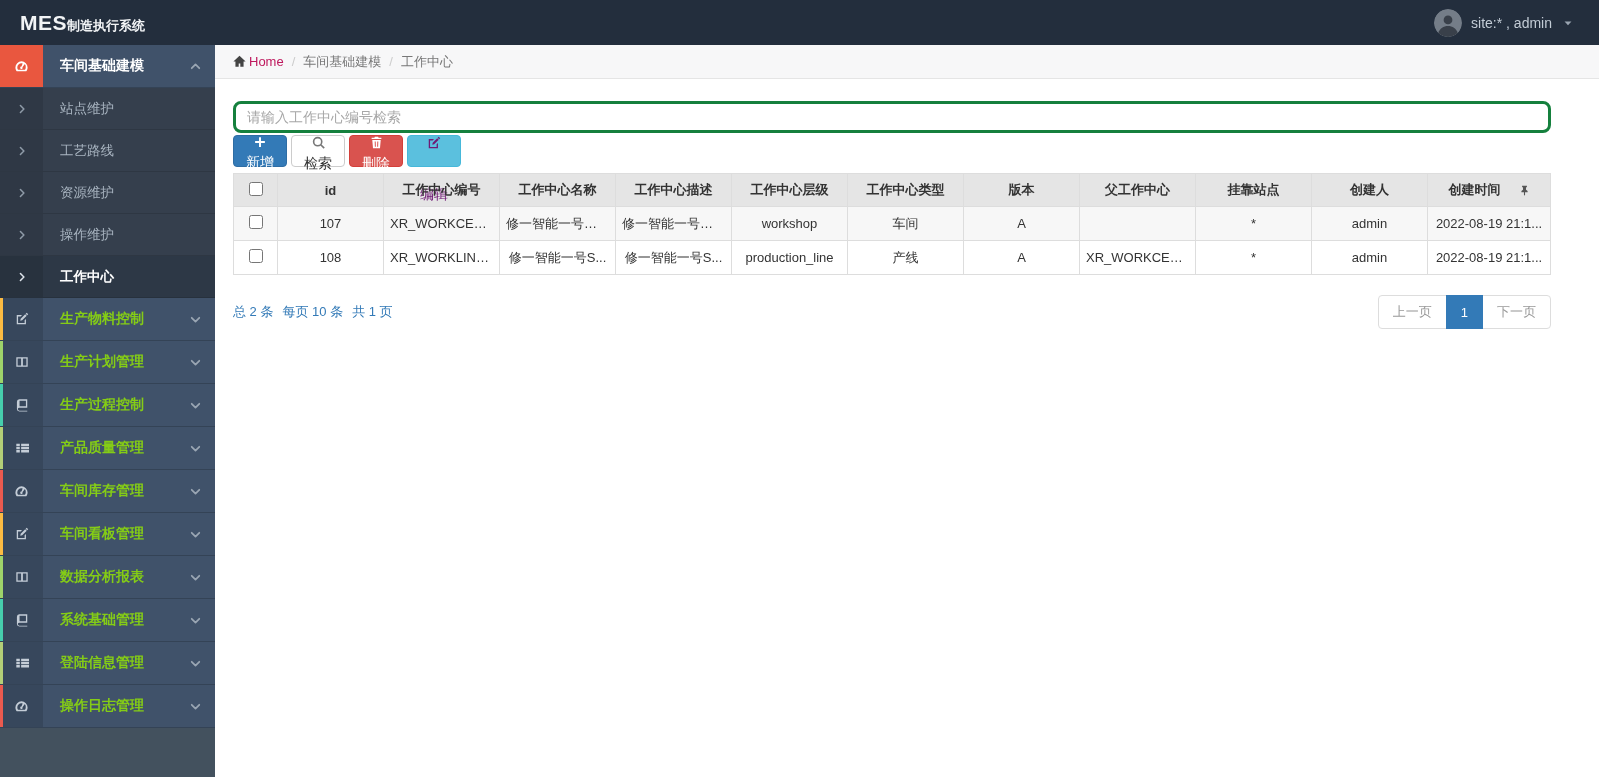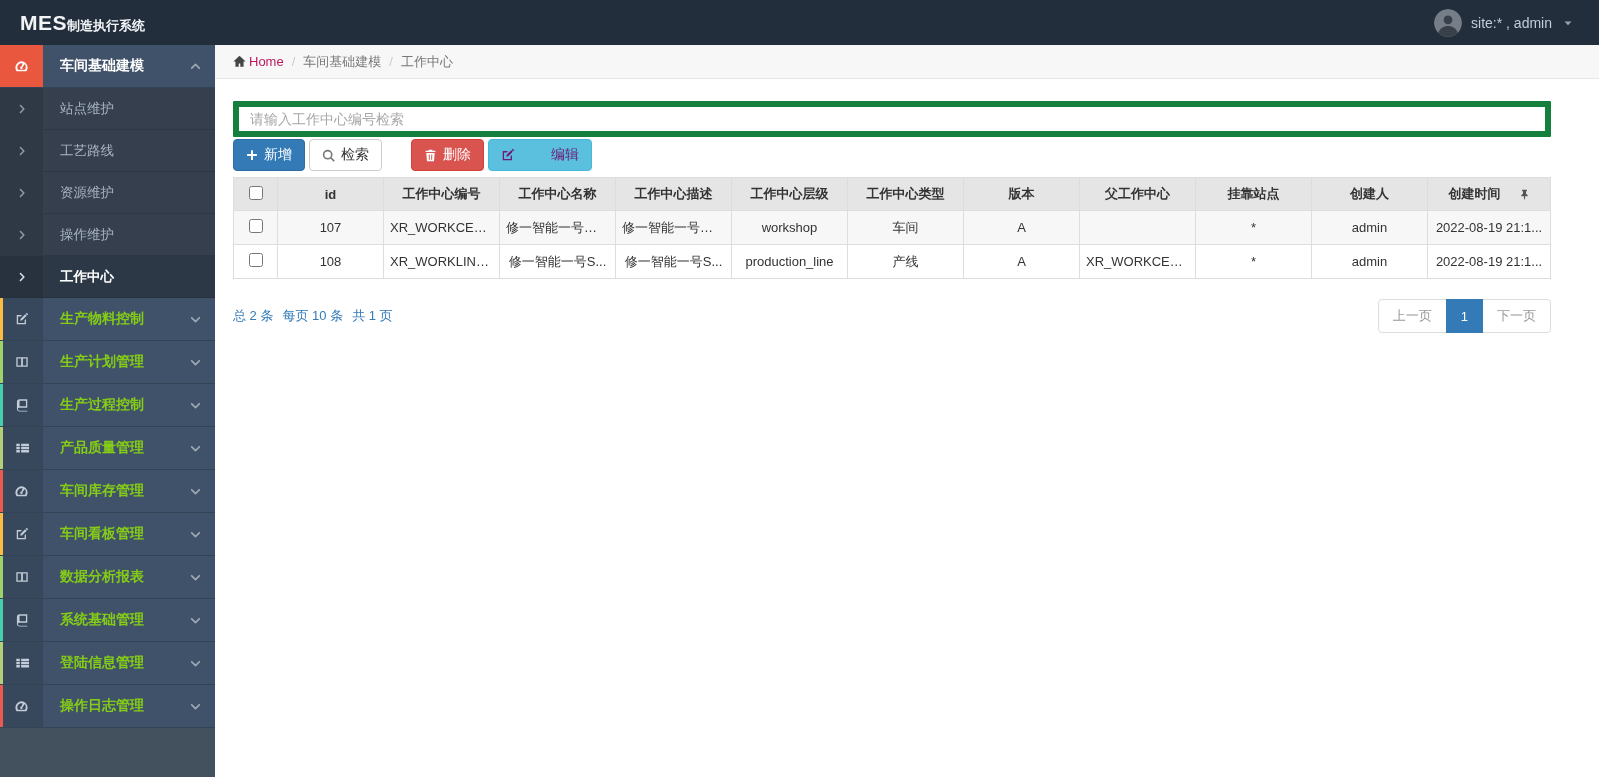--- a/index.html
+++ b/index.html
@@ -52,37 +52,37 @@
   .crumb-bar {
     height:34px; background:#f7f7f8; border-bottom:1px solid #e5e5e5;
     display:flex; align-items:center; padding-left:18px; font-size:13px; color:#777;
   }
   .crumb-home { display:flex; align-items:center; gap:3px; color:#be185d; cursor:pointer; }
   .crumb-home .hicon { color:#444; display:flex; }
   .crumb-sep { margin:0 8px; color:#ccc; }
   .main { padding:22px 48px 0 18px; }
 
   .search-input {
-    width:100%; height:32px; border:6px solid #15803d; border-radius:1px;
+    width:100%; height:32px; border:3px solid #15803d; border-radius:8px;
     padding:12px 11px; font-size:14px; color:#555; outline:none;
     font-family:"Liberation Sans","DejaVu Sans",sans-serif;
   }
   .search-input::placeholder { color:#a7a7a7; }
 
   .toolbar { margin-top:2px; display:flex; gap:4px; }
   .btn {
     height:32px; padding:0 12px; border-radius:4px; font-size:14px;
     display:inline-flex; align-items:center; gap:6px; cursor:pointer;
-    border:1px solid transparent; font-family:inherit;
+    border:1px solid transparent; font-family:inherit;flex-direction:column;
   }
   .btn .bicon { display:flex; }
   .btn-primary { background:#337ab7; border-color:#2e6da4; color:#fff; }
   .btn-default { background:#ffffff; border-color:#cccccc; color:#333; }
   .btn-default .bicon { color:#777; }
-  .btn-danger  { background:#d9534f; border-color:#d43f3a; color:#fff;margin-left:25px; }
+  .btn-danger  { background:#d9534f; border-color:#d43f3a; color:#fff; }
   .btn-info    { background:#5bc0de; border-color:#46b8da; color:#701a75;gap:36px; }
 
   .table-wrap { margin-top:6px; }
   table { width:100%; border-collapse:collapse; table-layout:fixed; font-size:13px; color:#333; }
   th,td {
     border:1px solid #ddd; text-align:center; padding:0 6px;
     white-space:nowrap; overflow:hidden; text-overflow:ellipsis;
   }
   th { height:33px; font-weight:bold; background:#e5e5e5; cursor:pointer; }
   td { height:34px; }

